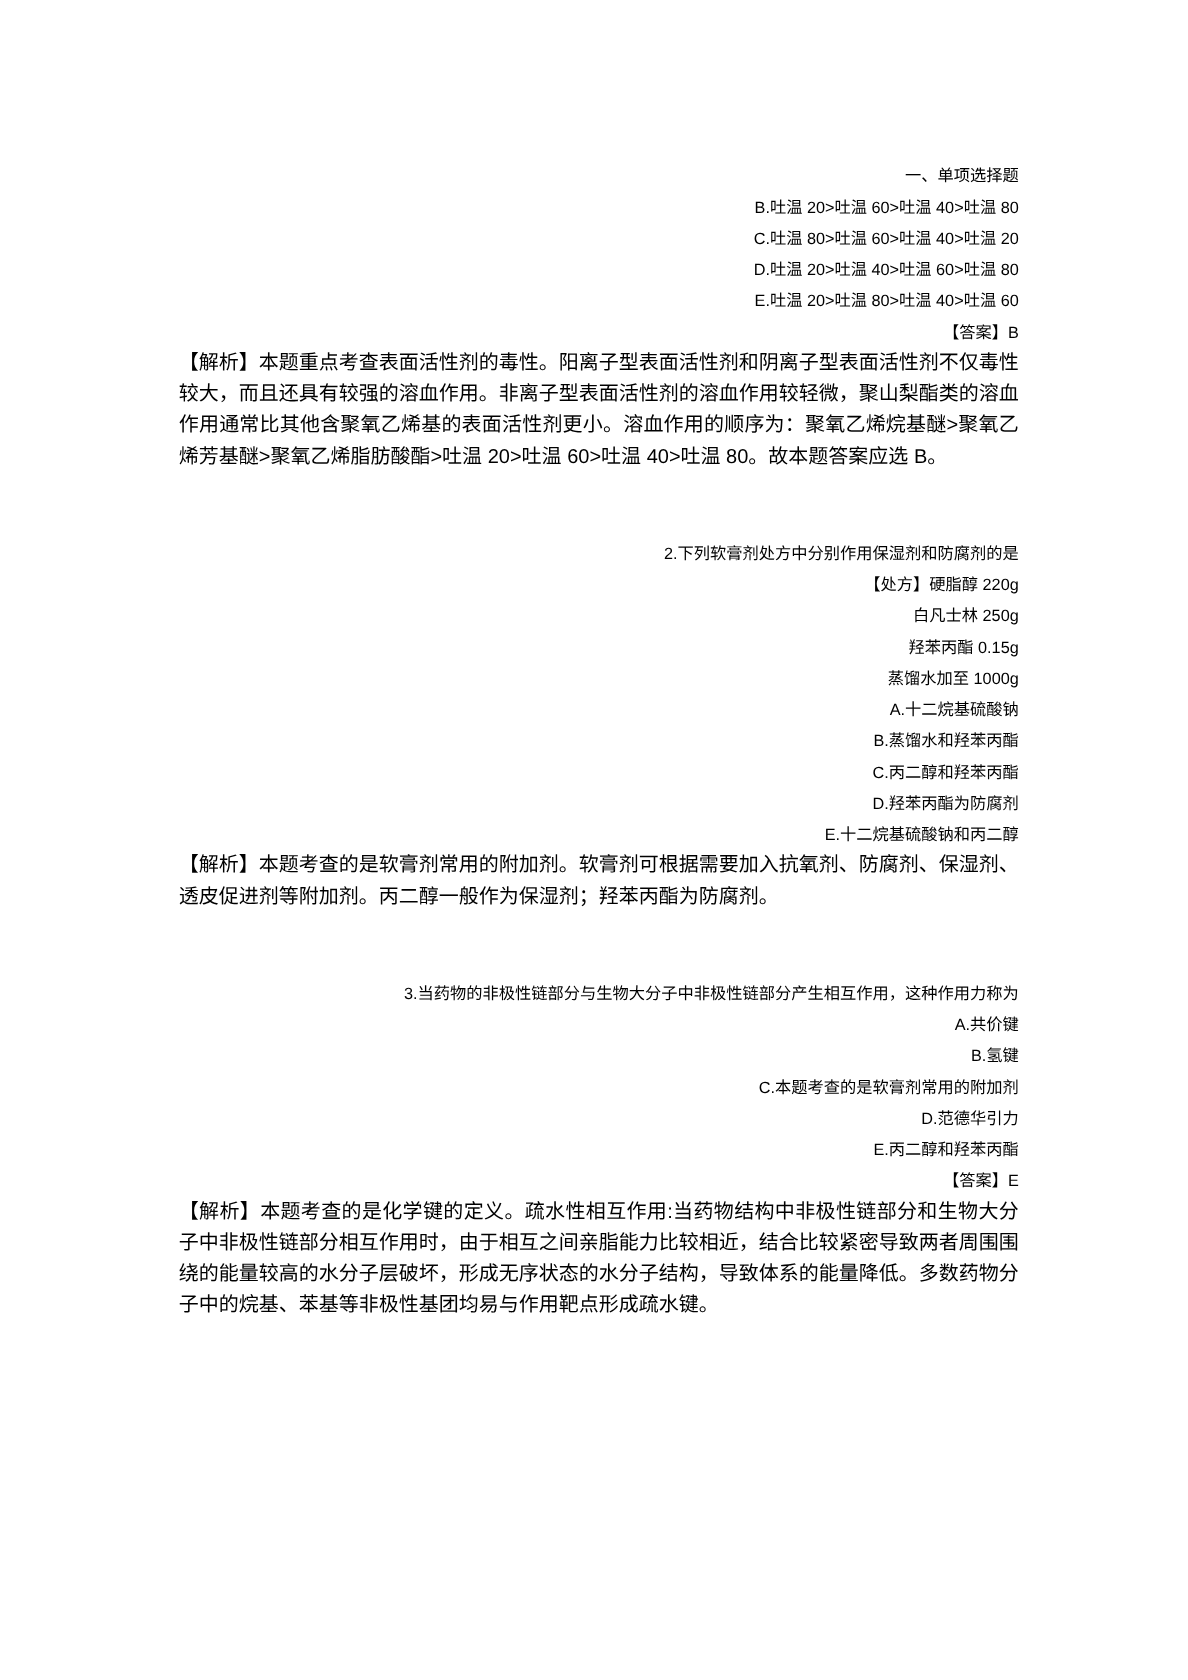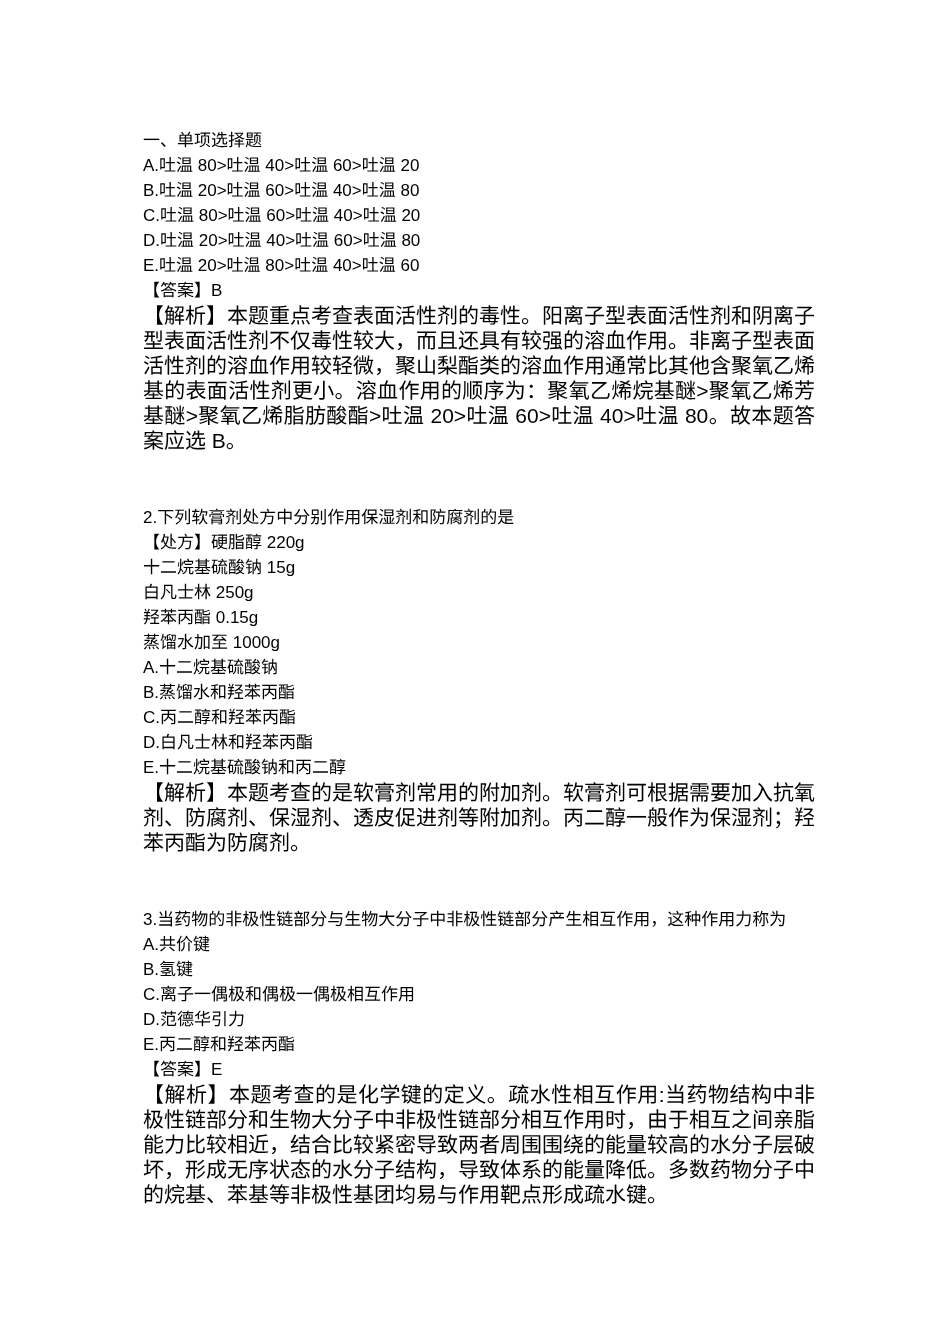--- a/index.html
+++ b/index.html
@@ -19,83 +19,82 @@
   }
   .content {
     position: absolute;
     left: 143px;
     top: 128px;
     width: 672px;
   }
   .line {
     margin: 0;
     padding: 0;
-    font-size: 17px;
+    font-size: 13px;
     line-height: 25px;
     height: 25px;
     white-space: pre;
     overflow: visible;
+    text-align: right;
   }
   .para {
     margin: 0;
     padding: 0;
-    font-size: 21px;
+    font-size: 16px;
     line-height: 25px;
     text-align: justify;
     text-justify: inter-ideograph;
   }
   .question-block {
     margin: 0;
   }
   .block-gap {
     height: 52px;
   }
 </style>
 </head>
 <body>
 
 <div class="sheet">
   <div class="content">
 
     <p class="line">一、单项选择题</p>
 
     <div class="question-block">
-      <p class="line">A.吐温 80&gt;吐温 40&gt;吐温 60&gt;吐温 20</p>
       <p class="line">B.吐温 20&gt;吐温 60&gt;吐温 40&gt;吐温 80</p>
       <p class="line">C.吐温 80&gt;吐温 60&gt;吐温 40&gt;吐温 20</p>
       <p class="line">D.吐温 20&gt;吐温 40&gt;吐温 60&gt;吐温 80</p>
       <p class="line">E.吐温 20&gt;吐温 80&gt;吐温 40&gt;吐温 60</p>
       <p class="line">【答案】B</p>
       <p class="para">【解析】本题重点考查表面活性剂的毒性。阳离子型表面活性剂和阴离子型表面活性剂不仅毒性较大，而且还具有较强的溶血作用。非离子型表面活性剂的溶血作用较轻微，聚山梨酯类的溶血作用通常比其他含聚氧乙烯基的表面活性剂更小。溶血作用的顺序为：聚氧乙烯烷基醚&gt;聚氧乙烯芳基醚&gt;聚氧乙烯脂肪酸酯&gt;吐温 20&gt;吐温 60&gt;吐温 40&gt;吐温 80。故本题答案应选 B。</p>
     </div>
 
     <div class="block-gap"></div>
 
     <div class="question-block">
       <p class="line">2.下列软膏剂处方中分别作用保湿剂和防腐剂的是</p>
       <p class="line">【处方】硬脂醇 220g</p>
-      <p class="line">十二烷基硫酸钠 15g</p>
       <p class="line">白凡士林 250g</p>
       <p class="line">羟苯丙酯 0.15g</p>
       <p class="line">蒸馏水加至 1000g</p>
       <p class="line">A.十二烷基硫酸钠</p>
       <p class="line">B.蒸馏水和羟苯丙酯</p>
       <p class="line">C.丙二醇和羟苯丙酯</p>
-      <p class="line">D.白凡士林和羟苯丙酯</p>
+      <p class="line">D.羟苯丙酯为防腐剂</p>
       <p class="line">E.十二烷基硫酸钠和丙二醇</p>
       <p class="para">【解析】本题考查的是软膏剂常用的附加剂。软膏剂可根据需要加入抗氧剂、防腐剂、保湿剂、透皮促进剂等附加剂。丙二醇一般作为保湿剂；羟苯丙酯为防腐剂。</p>
     </div>
 
     <div class="block-gap"></div>
 
     <div class="question-block">
       <p class="line">3.当药物的非极性链部分与生物大分子中非极性链部分产生相互作用，这种作用力称为</p>
       <p class="line">A.共价键</p>
       <p class="line">B.氢键</p>
-      <p class="line">C.离子一偶极和偶极一偶极相互作用</p>
+      <p class="line">C.本题考查的是软膏剂常用的附加剂</p>
       <p class="line">D.范德华引力</p>
       <p class="line">E.丙二醇和羟苯丙酯</p>
       <p class="line">【答案】E</p>
       <p class="para">【解析】本题考查的是化学键的定义。疏水性相互作用:当药物结构中非极性链部分和生物大分子中非极性链部分相互作用时，由于相互之间亲脂能力比较相近，结合比较紧密导致两者周围围绕的能量较高的水分子层破坏，形成无序状态的水分子结构，导致体系的能量降低。多数药物分子中的烷基、苯基等非极性基团均易与作用靶点形成疏水键。</p>
     </div>
 
   </div>
 </div>
 
 </body></html>

